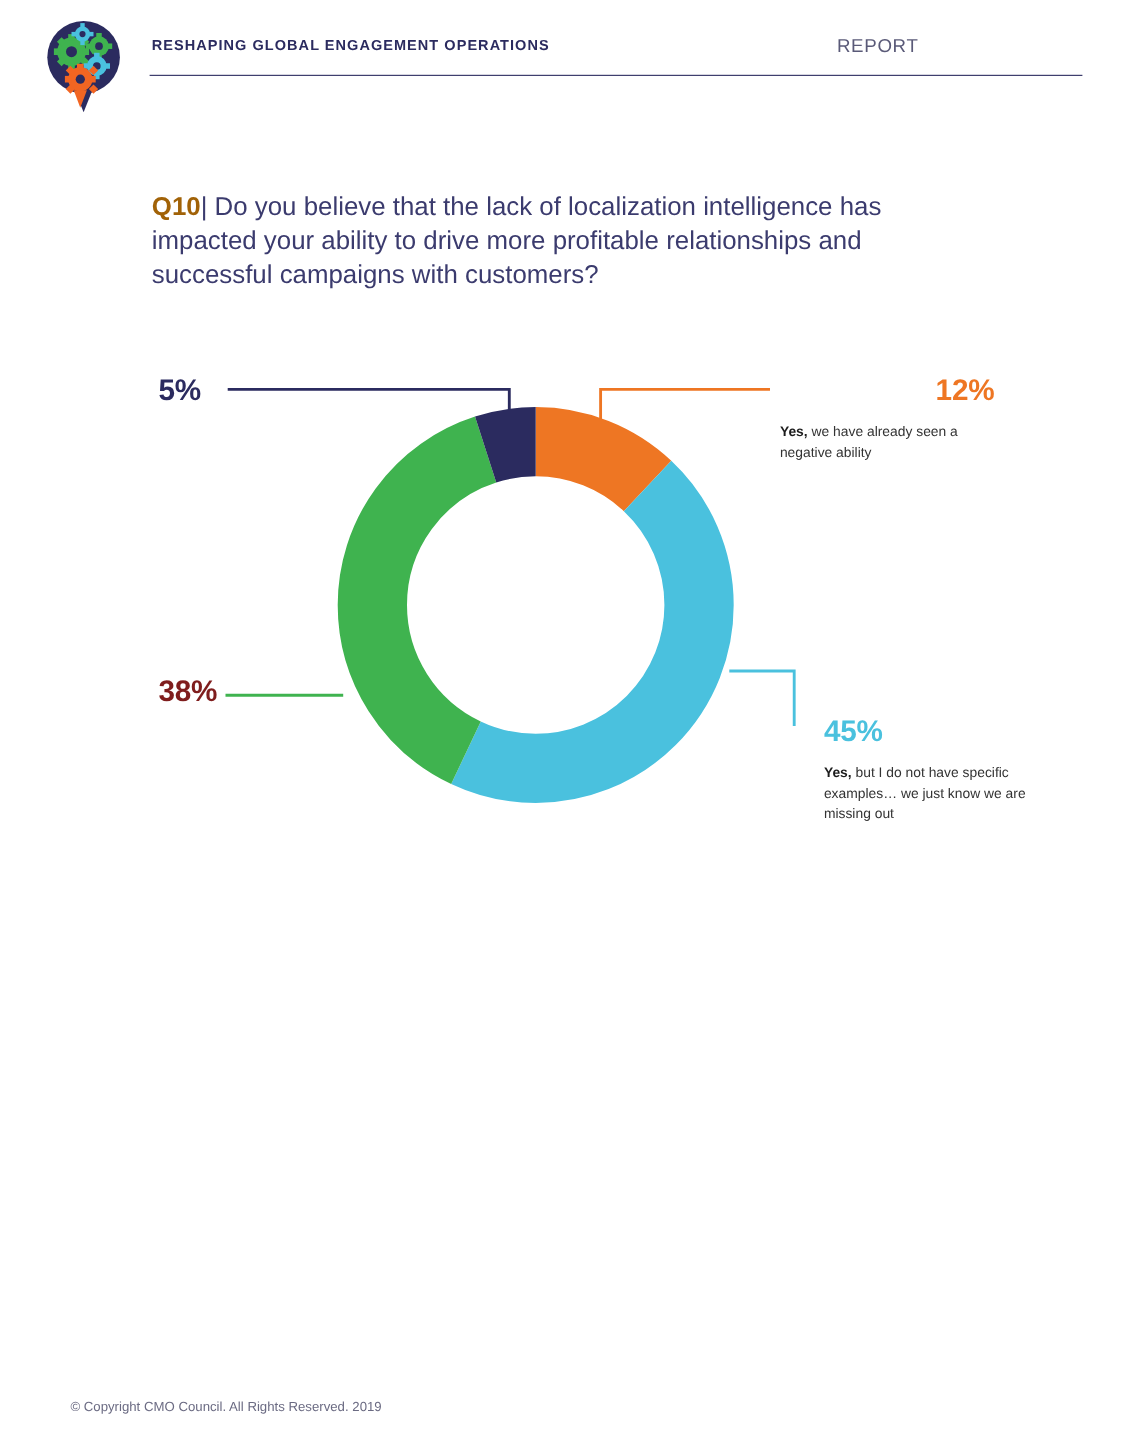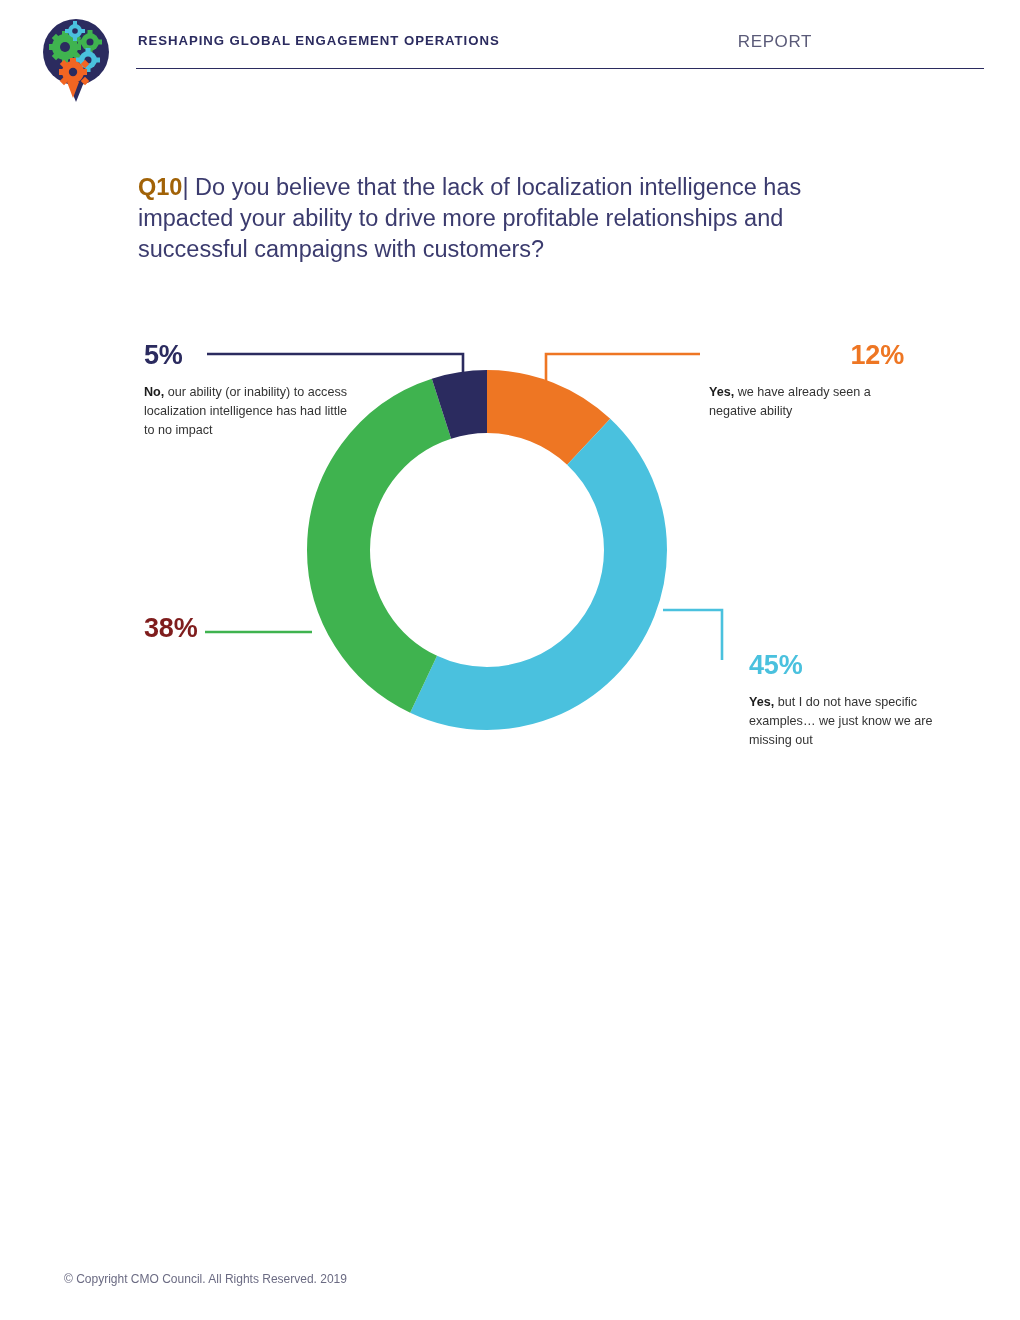--- a/index.html
+++ b/index.html
@@ -13,21 +13,21 @@
     position: relative;
     font-family: "Liberation Sans", sans-serif;
     color: #2b2b5f;
     overflow: hidden;
   }
 
   
   #header {
     position: absolute;
     left: 0; top: 0;
-    width: 868px; height: 110px;
+    width: 868px; height: 110px; padding-left: 23px;
   }
   #logo-mark {
     position: absolute;
     left: 38px; top: 14px;
     width: 76px; height: 88px;
   }
   #header-title {
     position: absolute;
     left: 138px; top: 33px;
     font-size: 13.2px;
@@ -233,21 +233,20 @@
 
         <circle r="148.5" fill="none" stroke="#3FB34F" stroke-width="63" stroke-dasharray="354.56 578.49" stroke-dashoffset="-531.84"></circle>
 
         <circle r="148.5" fill="none" stroke="#2B2B5F" stroke-width="63" stroke-dasharray="46.65 886.40" stroke-dashoffset="-886.40"></circle>
       </g>
     </g>
   </svg>
 
   <div class="callout" id="callout-no">
     <div class="pct">5%</div>
-    <div class="desc"><b>No,</b><span> our ability (or inability) to access localization intelligence has had little to no impact</span></div>
   </div>
 
   <div class="callout" id="callout-yes-seen">
     <div class="pct">12%</div>
     <div class="desc"><b>Yes,</b><span> we have already seen a negative ability</span></div>
   </div>
 
   <div class="callout" id="callout-possibly">
     <div class="pct">38%</div>
   </div>

